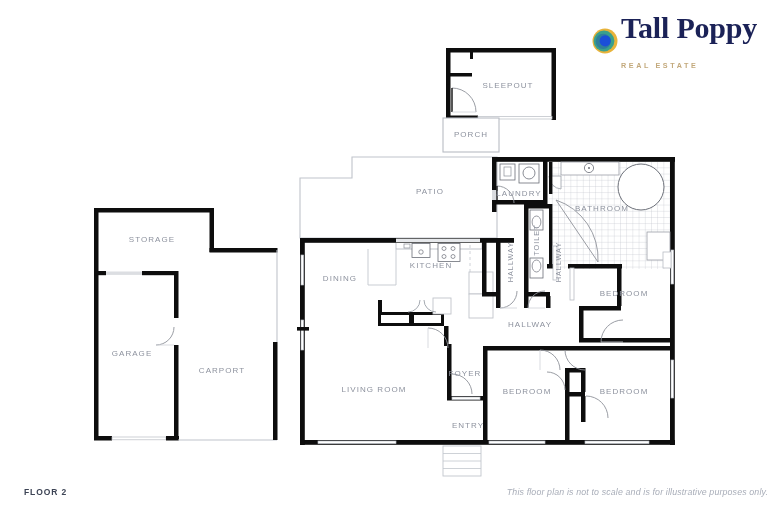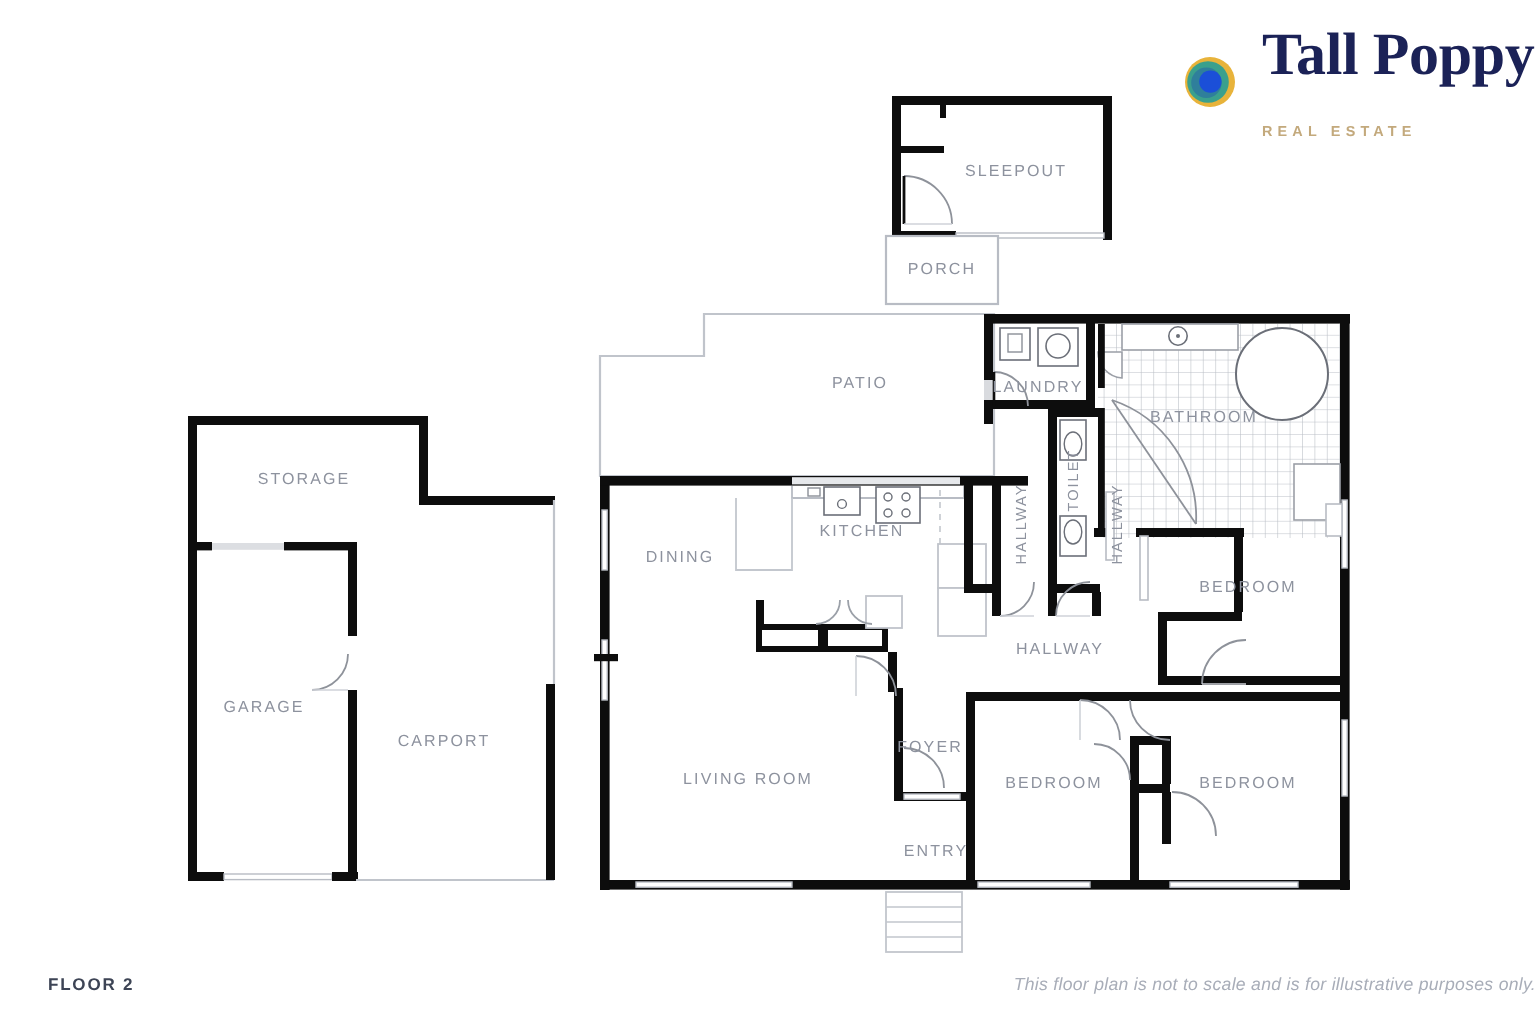--- a/index.html
+++ b/index.html
@@ -18,21 +18,21 @@
 
   
   #brand-logo {
     position: absolute;
     left: 592px;
     top: 18px;
     width: 168px;
     height: 46px;
     display: flex;
     align-items: center;
-    gap: 13px;
+    gap: 3px;
   }
   #brand-mark { flex: 0 0 auto; }
   #brand-text-block {
     display: flex;
     flex-direction: column;
     align-items: stretch;
     justify-content: center;
     line-height: 1;
   }
   #brand-name {

